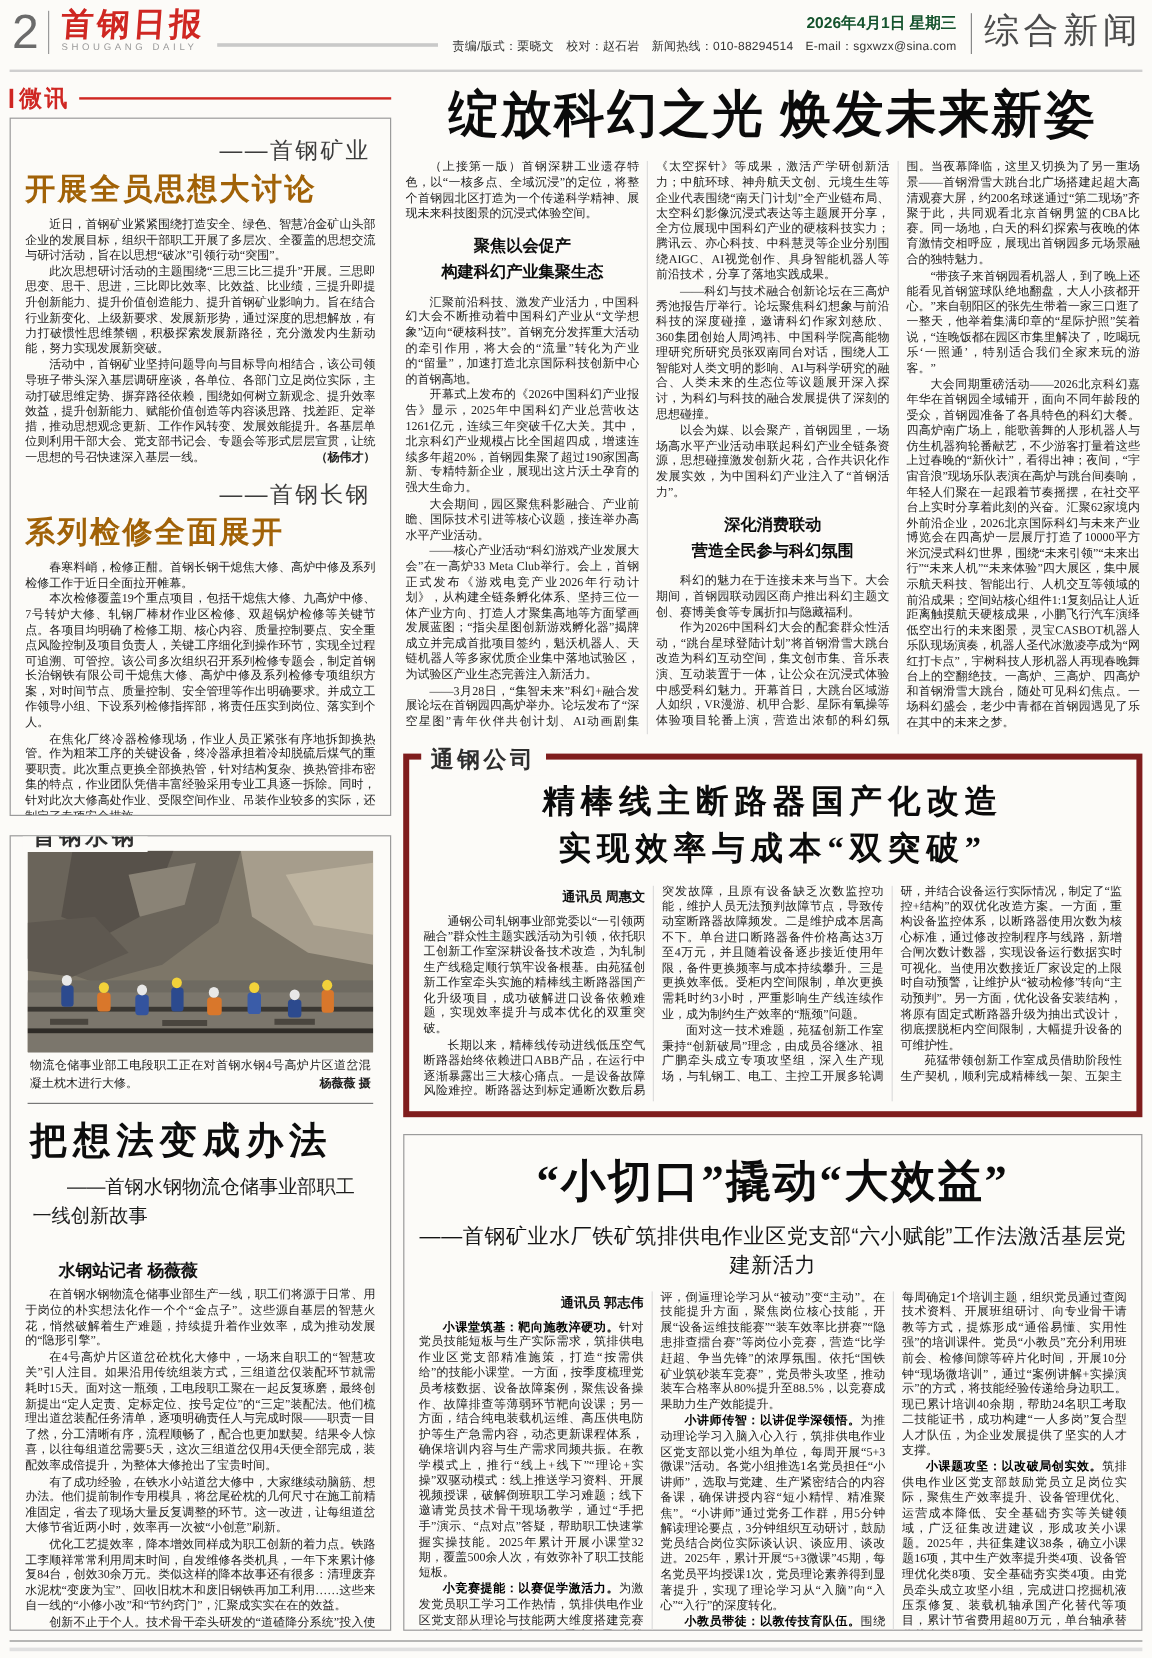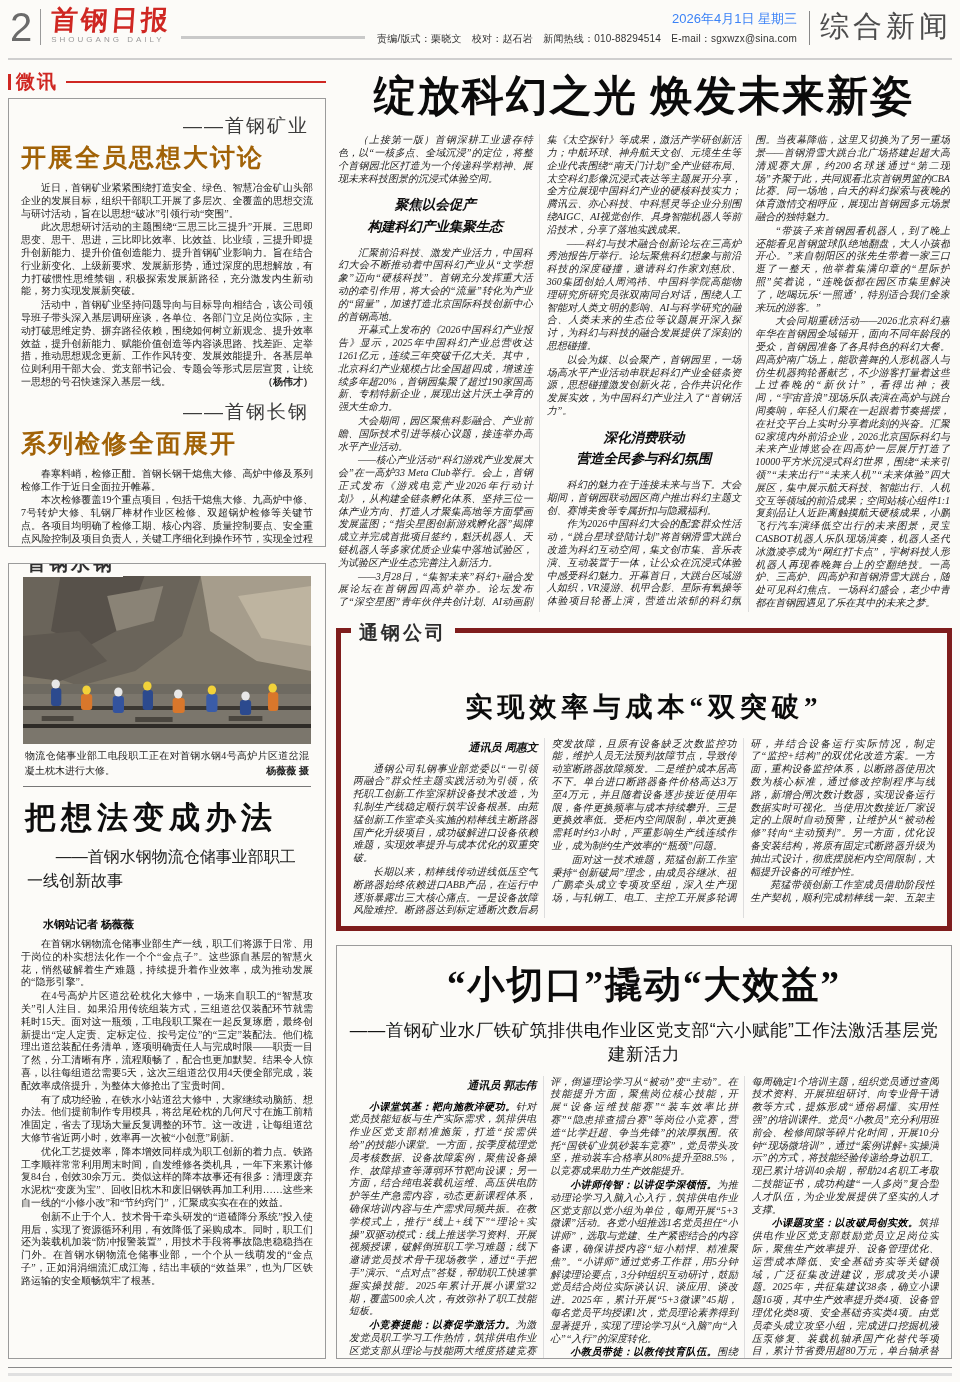--- a/index.html
+++ b/index.html
@@ -9,63 +9,63 @@
   
   .masthead{display:flex;align-items:flex-start;height:50px;}
   .page-num{font-family:"Liberation Sans",sans-serif;font-size:40px;line-height:42px;color:#6b6b6b;padding:0 8px 0 2px;}
   .mast-divider{width:1px;height:36px;background:#9a9a9a;margin:3px 10px 0 0;}
   .brand{display:flex;flex-direction:column;}
   .brand-cn{font-size:27px;font-weight:800;color:#cf2722;letter-spacing:3px;line-height:28px;transform:skewX(-4deg);}
   .brand-en{font-family:"Liberation Sans",sans-serif;font-size:8px;letter-spacing:3px;color:#9a9a9a;margin-top:1px;}
   .mast-rule{flex:1;height:3px;background:#c9c9c9;margin:30px 12px 0 10px;}
   .mast-right{display:flex;align-items:center;}
   .issue-block{text-align:right;margin-top:4px;}
-  .issue-date{font-family:"Liberation Sans",sans-serif;font-weight:400;font-size:13px;color:#3b82f6;}
+  .issue-date{font-family:"Liberation Sans",sans-serif;font-weight:700;font-size:13px;color:#14532d;}
   .staff-line{font-family:"Liberation Sans",sans-serif;font-size:10px;color:#333;margin-top:4px;letter-spacing:0.2px;}
   .sect-divider{width:1px;height:34px;background:#888;margin:4px 10px 0 12px;}
   .section-name{font-family:"Liberation Sans",sans-serif;font-size:29px;color:#4c4c4c;letter-spacing:4px;line-height:40px;}
   .header-rule{height:2px;background:#cfcfcf;margin-top:2px;}
 
   
   .content{display:flex;gap:10px;margin-top:10px;flex:1;min-height:0;}
   .left-col{width:318px;flex:0 0 318px;display:flex;flex-direction:column;min-height:0;}
   .right-col{flex:1;display:flex;flex-direction:column;min-height:0;}
 
   
   .wx-row{display:flex;align-items:center;height:24px;margin-bottom:4px;}
   .wx-tick{width:3px;height:16px;background:#cf2722;margin-right:5px;}
   .wx-label{font-family:"Liberation Sans",sans-serif;font-weight:800;font-size:19px;color:#cf2722;letter-spacing:2px;}
   .wx-line{flex:1;height:2px;background:#cf2722;margin-left:8px;}
-  .news-box{border:1px solid #9b9b9b;padding:4px 12px 6px;height:449px;overflow:hidden;box-sizing:border-box;}
+  .news-box{border:1px solid #9b9b9b;padding:4px 12px 6px;height:582px;overflow:hidden;box-sizing:border-box;}
   .wx-source{font-family:"Liberation Sans",sans-serif;font-size:19px;color:#3c3c3c;letter-spacing:2px;text-align:right;padding-right:4px;margin:10px 0 2px;}
   .wx-headline{font-size:25px;font-weight:700;letter-spacing:2px;color:#a16207;margin:2px 0 8px;}
 
   
   .para{margin:0 0 1px;text-indent:2em;text-align:justify;font-size:10px;line-height:1.28;color:#222;}
   .sig{float:right;font-weight:700;font-family:"Liberation Sans",sans-serif;}
   .para-lead{font-family:"Liberation Sans",sans-serif;font-weight:700;color:#000;}
   .col-subhead{font-family:"Liberation Sans",sans-serif;font-weight:700;font-size:13.5px;line-height:1.6;text-align:center;color:#0d0d0d;margin:9px 0;}
   .inline-byline{font-family:"Liberation Sans",sans-serif;font-weight:700;font-size:11px;margin:2px 0 8px;text-indent:1em;color:#111;text-align:right;}
 
   
   .sg-box{position:relative;border:1px solid #9b9b9b;margin-top:16px;padding:12px 12px 6px;flex:1;min-height:0;overflow:hidden;box-sizing:border-box;}
   .box-label{position:absolute;top:-13px;left:10px;background:#fcfbf8;padding:0 8px;font-family:"Liberation Sans",sans-serif;font-weight:700;font-size:19px;color:#2e2e2e;letter-spacing:3px;}
   .photo{margin:0 2px;}
   .photo svg{display:block;width:100%;height:168px;}
   .caption{font-size:10px;line-height:1.5;text-align:justify;margin:4px 4px 2px;color:#222;}
   .credit{float:right;font-weight:700;font-family:"Liberation Sans",sans-serif;}
   .caption-rule{border:0;border-top:1px solid #777;margin:8px 2px 10px;}
   .sg-headline{font-size:31px;font-weight:700;letter-spacing:5px;color:#0d0d0d;margin:2px 4px 6px;}
   .sg-subtitle{font-family:"Liberation Sans",sans-serif;font-size:16px;color:#1c1c1c;line-height:1.5;margin:0 6px 24px;text-indent:1.8em;}
-  .sg-byline{font-family:"Liberation Sans",sans-serif;font-weight:700;font-size:11px;text-indent:2em;margin:2px 0 6px;color:#111;}
+  .sg-byline{font-family:"Liberation Sans",sans-serif;font-weight:700;font-size:14px;text-indent:2em;margin:2px 0 6px;color:#111;}
 
   
   .scifi{padding:0 2px;}
   .main-headline{font-size:42px;font-weight:700;text-align:center;letter-spacing:2px;color:#0b0b0b;margin:2px 0 14px;line-height:1.15;}
-  .three-col{column-count:3;column-gap:14px;column-rule:1px solid #ddd;overflow:hidden;font-style:italic;}
+  .three-col{column-count:3;column-gap:14px;column-rule:1px solid #ddd;overflow:hidden;}
   .scifi .three-col{height:478px;}
 
   
   .tg-box{position:relative;border:5px solid #7f1d1d;margin-top:16px;padding:12px 12px 8px;box-sizing:border-box;}
   .tg-headline{font-size:27px;font-weight:700;text-align:center;letter-spacing:5px;line-height:1.45;color:#0b0b0b;margin:4px 0 10px;}
   .tg-box .three-col{height:180px;}
 
   
   .dj-box{position:relative;border:1px solid #9b9b9b;margin-top:14px;padding:12px 12px 8px;flex:1;min-height:0;overflow:hidden;box-sizing:border-box;}
   .dj-headline{font-size:37px;font-weight:700;text-align:center;letter-spacing:2px;color:#0b0b0b;margin:2px 0 8px;}
@@ -199,21 +199,21 @@
             <p class="para">科幻的魅力在于连接未来与当下。大会期间，首钢园联动园区商户推出科幻主题文创、赛博美食等专属折扣与隐藏福利。</p>
             <p class="para">作为2026中国科幻大会的配套群众性活动，“跳台星球登陆计划”将首钢滑雪大跳台改造为科幻互动空间，集文创市集、音乐表演、互动装置于一体，让公众在沉浸式体验中感受科幻魅力。开幕首日，大跳台区域游人如织，VR漫游、机甲合影、星际有氧操等体验项目轮番上演，营造出浓郁的科幻氛围。当夜幕降临，这里又切换为了另一重场景——首钢滑雪大跳台北广场搭建起超大高清观赛大屏，约200名球迷通过“第二现场”齐聚于此，共同观看北京首钢男篮的CBA比赛。同一场地，白天的科幻探索与夜晚的体育激情交相呼应，展现出首钢园多元场景融合的独特魅力。</p>
             <p class="para">“带孩子来首钢园看机器人，到了晚上还能看见首钢篮球队绝地翻盘，大人小孩都开心。”来自朝阳区的张先生带着一家三口逛了一整天，他举着集满印章的“星际护照”笑着说，“连晚饭都在园区市集里解决了，吃喝玩乐‘一照通’，特别适合我们全家来玩的游客。”</p>
             <p class="para">大会同期重磅活动——2026北京科幻嘉年华在首钢园全域铺开，面向不同年龄段的受众，首钢园准备了各具特色的科幻大餐。四高炉南广场上，能歌善舞的人形机器人与仿生机器狗轮番献艺，不少游客打量着这些上过春晚的“新伙计”，看得出神；夜间，“宇宙音浪”现场乐队表演在高炉与跳台间奏响，年轻人们聚在一起跟着节奏摇摆，在社交平台上实时分享着此刻的兴奋。汇聚62家境内外前沿企业，2026北京国际科幻与未来产业博览会在四高炉一层展厅打造了10000平方米沉浸式科幻世界，围绕“未来引领”“未来出行”“未来人机”“未来体验”四大展区，集中展示航天科技、智能出行、人机交互等领域的前沿成果；空间站核心组件1:1复刻品让人近距离触摸航天硬核成果，小鹏飞行汽车演绎低空出行的未来图景，灵宝CASBOT机器人乐队现场演奏，机器人圣代冰激凌亭成为“网红打卡点”，宇树科技人形机器人再现春晚舞台上的空翻绝技。一高炉、三高炉、四高炉和首钢滑雪大跳台，随处可见科幻焦点。一场科幻盛会，老少中青都在首钢园遇见了乐在其中的未来之梦。</p>
           </div>
       </div>
 
       <div class="tg-box">
         <div class="box-label">通钢公司</div>
         <div class="tg-headline">
-          <br>
+          <span>精棒线主断路器国产化改造</span><br>
           <span>实现效率与成本“双突破”</span>
         </div>
         <div class="three-col">
             <p class="inline-byline">通讯员 周惠文</p>
             <p class="para">通钢公司轧钢事业部党委以“一引领两融合”群众性主题实践活动为引领，依托职工创新工作室深耕设备技术改造，为轧制生产线稳定顺行筑牢设备根基。由苑猛创新工作室牵头实施的精棒线主断路器国产化升级项目，成功破解进口设备依赖难题，实现效率提升与成本优化的双重突破。</p>
             <p class="para">长期以来，精棒线传动进线低压空气断路器始终依赖进口ABB产品，在运行中逐渐暴露出三大核心痛点。一是设备故障风险难控。断路器达到标定通断次数后易突发故障，且原有设备缺乏次数监控功能，维护人员无法预判故障节点，导致传动室断路器故障频发。二是维护成本居高不下。单台进口断路器备件价格高达3万至4万元，并且随着设备逐步接近使用年限，备件更换频率与成本持续攀升。三是更换效率低。受柜内空间限制，单次更换需耗时约3小时，严重影响生产线连续作业，成为制约生产效率的“瓶颈”问题。</p>
             <p class="para">面对这一技术难题，苑猛创新工作室秉持“创新破局”理念，由成员谷继冰、祖广鹏牵头成立专项攻坚组，深入生产现场，与轧钢工、电工、主控工开展多轮调研，并结合设备运行实际情况，制定了“监控+结构”的双优化改造方案。一方面，重构设备监控体系，以断路器使用次数为核心标准，通过修改控制程序与线路，新增合闸次数计数器，实现设备运行数据实时可视化。当使用次数接近厂家设定的上限时自动预警，让维护从“被动检修”转向“主动预判”。另一方面，优化设备安装结构，将原有固定式断路器升级为抽出式设计，彻底摆脱柜内空间限制，大幅提升设备的可维护性。</p>
             <p class="para">苑猛带领创新工作室成员借助阶段性生产契机，顺利完成精棒线一架、五架主传动柜内断路器的国产化置换改造。改造后，设备故障发生率明显降低，最大使用周期与运行效率同步提升；断路器故障更换时间从原来的3小时压缩至20分钟；备件成本降至进口产品的三分之二，降低了采购成本。</p>
           </div>
       </div>

